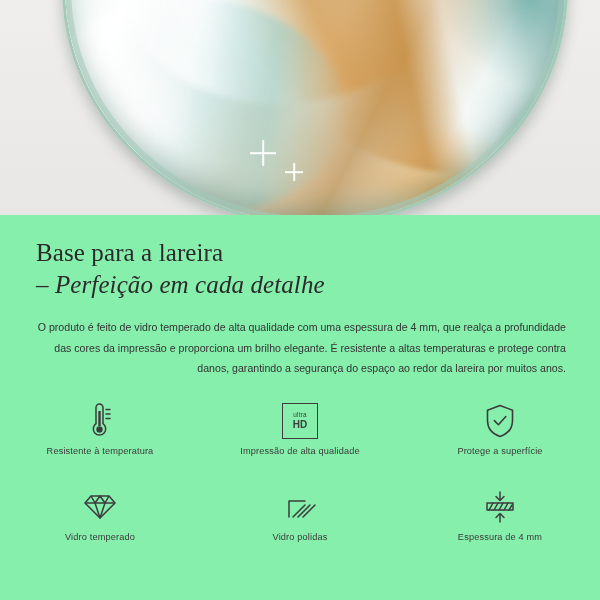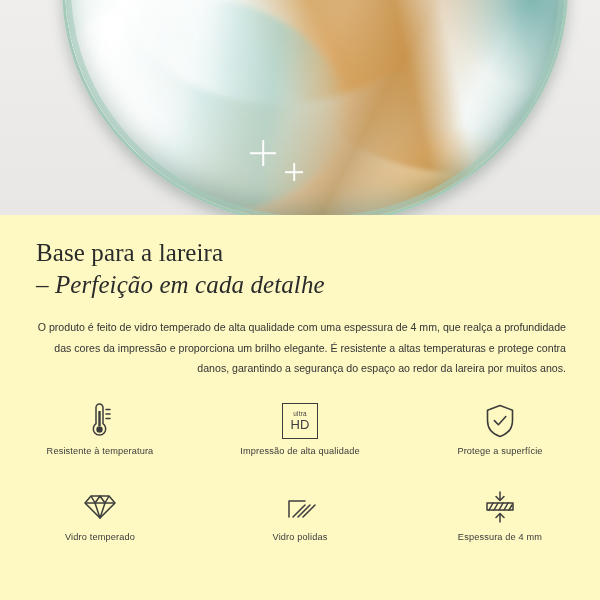--- a/index.html
+++ b/index.html
@@ -10,21 +10,21 @@
     width: 600px;
     height: 600px;
     background: #ffffff;
     font-family: "Liberation Sans", sans-serif;
     overflow: hidden;
   }
   .page {
     position: relative;
     width: 600px;
     height: 600px;
-    background: #fef9c3;
+    background: #86efac;
     overflow: hidden;
   }
 
   
   .hero {
     position: absolute;
     left: 0;
     top: 0;
     width: 600px;
     height: 215px;
@@ -189,22 +189,22 @@
     justify-content: center;
     line-height: 1;
   }
   .hd-box .ultra {
     font-size: 6.4px;
     letter-spacing: 0.2px;
     color: #3c3c3c;
     margin-bottom: 1px;
   }
   .hd-box .hd {
-    font-size: 13px;
-    font-weight: normal;
+    font-size: 10px;
+    font-weight: bold;
     color: #3c3c3c;
   }
 </style>
 </head>
 <body>
 
 <div class="page">
 
   <div class="hero">
     <div class="hero-bg"></div>

